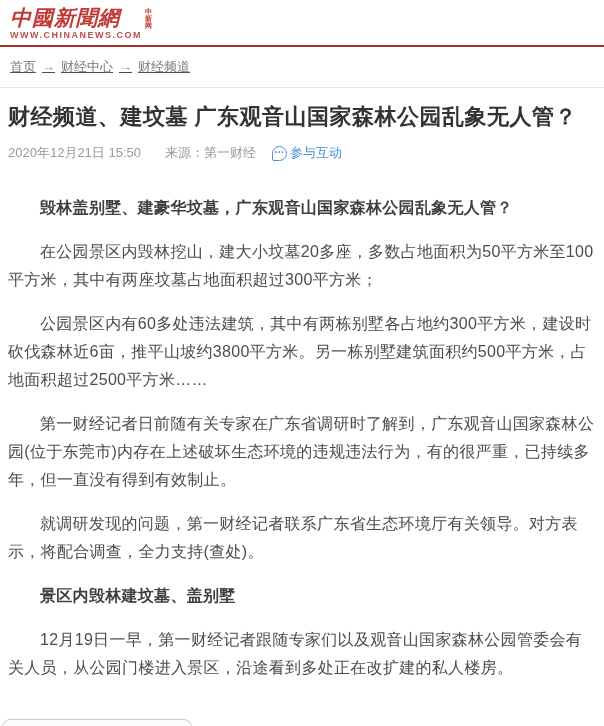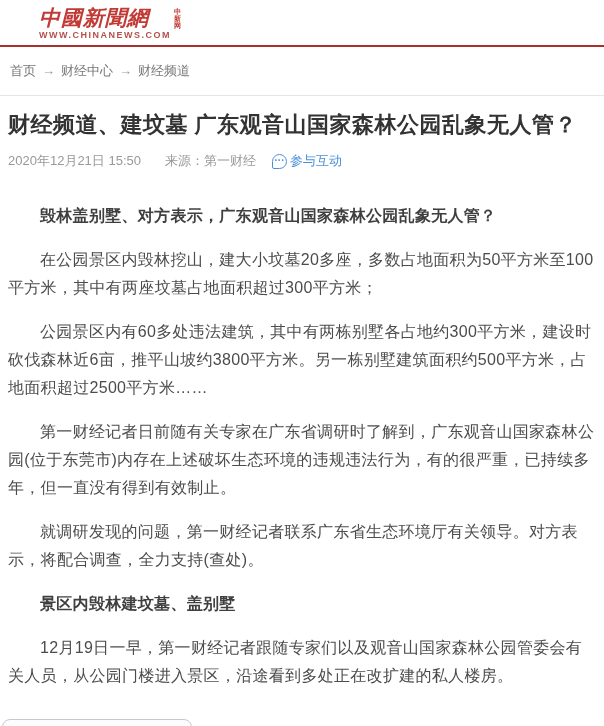--- a/index.html
+++ b/index.html
@@ -6,43 +6,44 @@
   html, body { background: #fff; }
   body {
     width: 604px; height: 726px;
     overflow: hidden; position: relative;
     font-family: "Liberation Sans", "DejaVu Sans", sans-serif;
     color: #4c4c4c;
   }
 
   
   .header { padding: 7px 10px 0 10px; height: 45px; }
-  .logo { display: inline-flex; align-items: flex-start; cursor: pointer; margin-left: 29px; }
+  .logo { display: inline-flex; align-items: flex-start; cursor: pointer; }
   .logo-main {
     font-family: "DejaVu Serif", "Liberation Serif", serif;
     font-style: italic; font-weight: bold;
     font-size: 21px; color: #c23a36; letter-spacing: 1px;
     line-height: 22px;
   }
   .logo-side {
     font-size: 7px; color: #c23a36; line-height: 7px;
     width: 9px; margin-left: 3px; margin-top: 1px;
     word-break: break-all; font-weight: bold;
   }
   .logo-url {
     font-size: 9px; font-weight: bold; color: #b5504c;
     letter-spacing: 1.5px; margin-top: 1px;
   }
   .red-rule { height: 2px; background: #a8302d; width: 604px; }
 
   
   .crumb-bar {
-    height: 49px; padding: 0 10px;
+    height: 41px; padding: 0 10px;
     display: flex; align-items: center; justify-content: space-between;
     border-bottom: 1px solid #e6e6e6;
+    text-decoration: underline;
   }
   .crumbs { font-size: 13px; color: #777; }
   .crumbs a { color: #777; text-decoration: none; cursor: pointer; }
   .crumb-sep { color: #999; margin: 0 6px; }
   .fontsize { display: flex; align-items: center; font-size: 14px; color: #555; }
   .fs-opt {
     color: #777; margin-left: 10px; cursor: pointer;
     width: 24px; height: 24px; display: inline-flex;
     align-items: center; justify-content: center; border-radius: 50%;
   }
@@ -111,21 +112,21 @@
   <div class="meta">
     <span class="meta-date">2020年12月21日 15:50</span>
     <span class="meta-source">来源：第一财经</span>
     <a class="interact">
       <span class="bubble-icon">···</span>
       <span>参与互动</span>
     </a>
   </div>
 
   <div class="body-text" id="article-body">
-      <p class="bold">毁林盖别墅、对方表示，广东观音山国家森林公园乱象无人管？</p>
+      <p class="bold">毁林盖别墅、建豪华坟墓，广东观音山国家森林公园乱象无人管？</p>
       <p>在公园景区内毁林挖山，建大小坟墓20多座，多数占地面积为50平方米至100平方米，其中有两座坟墓占地面积超过300平方米；</p>
       <p>公园景区内有60多处违法建筑，其中有两栋别墅各占地约300平方米，建设时砍伐森林近6亩，推平山坡约3800平方米。另一栋别墅建筑面积约500平方米，占地面积超过2500平方米……</p>
       <p>第一财经记者日前随有关专家在广东省调研时了解到，广东观音山国家森林公园(位于东莞市)内存在上述破坏生态环境的违规违法行为，有的很严重，已持续多年，但一直没有得到有效制止。</p>
       <p>就调研发现的问题，第一财经记者联系广东省生态环境厅有关领导。对方表示，将配合调查，全力支持(查处)。</p>
       <p class="bold">景区内毁林建坟墓、盖别墅</p>
       <p>12月19日一早，第一财经记者跟随专家们以及观音山国家森林公园管委会有关人员，从公园门楼进入景区，沿途看到多处正在改扩建的私人楼房。</p>
     </div>
 </div>
 
 <div class="status-stub"></div>

